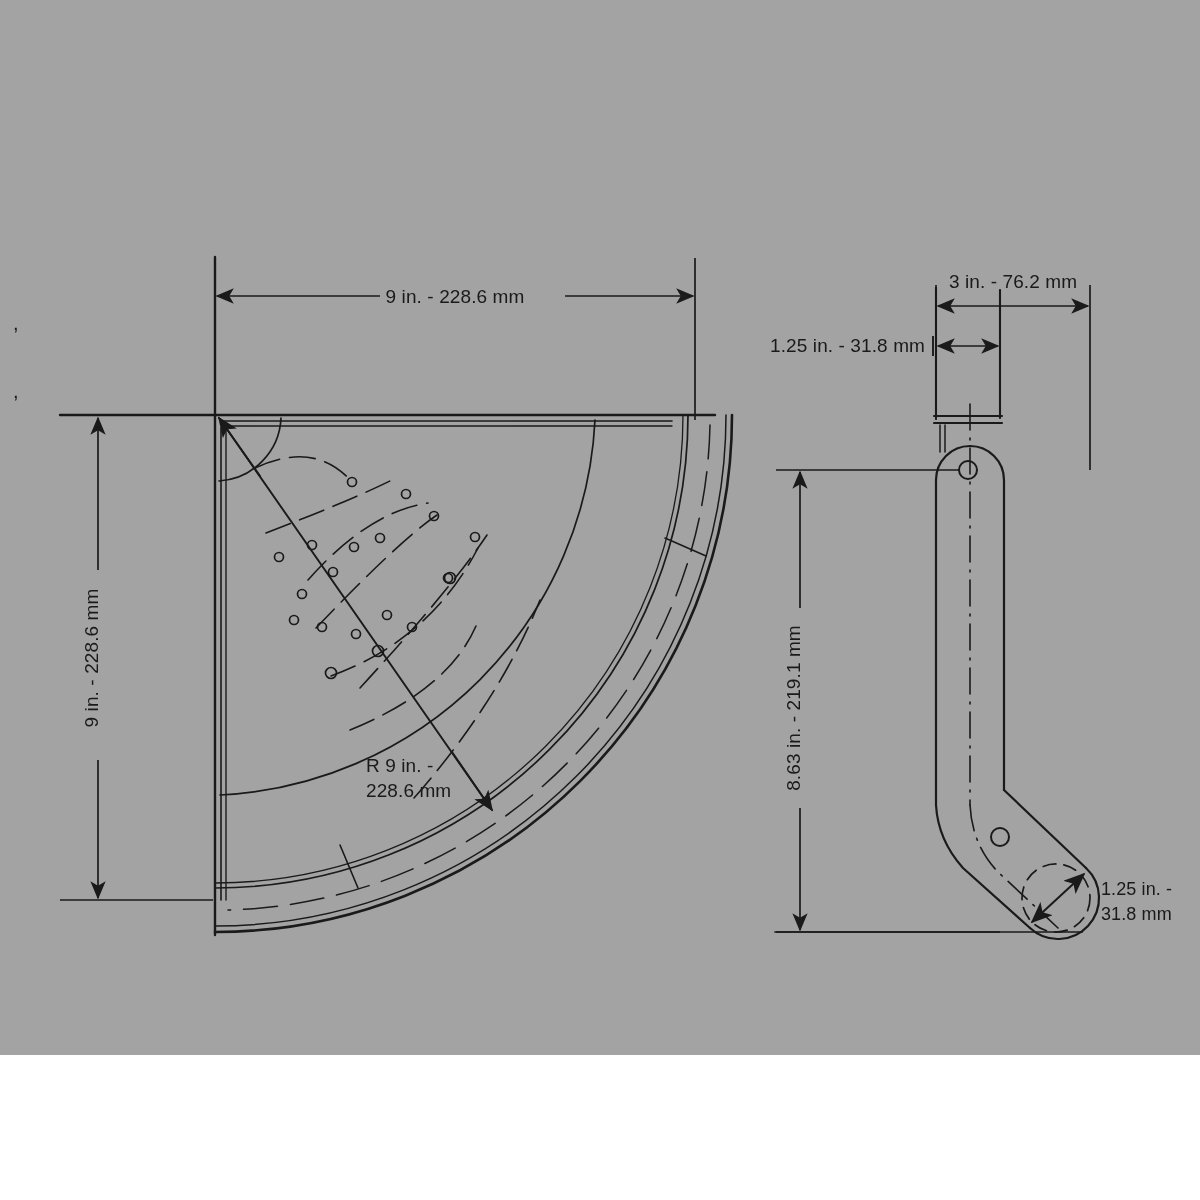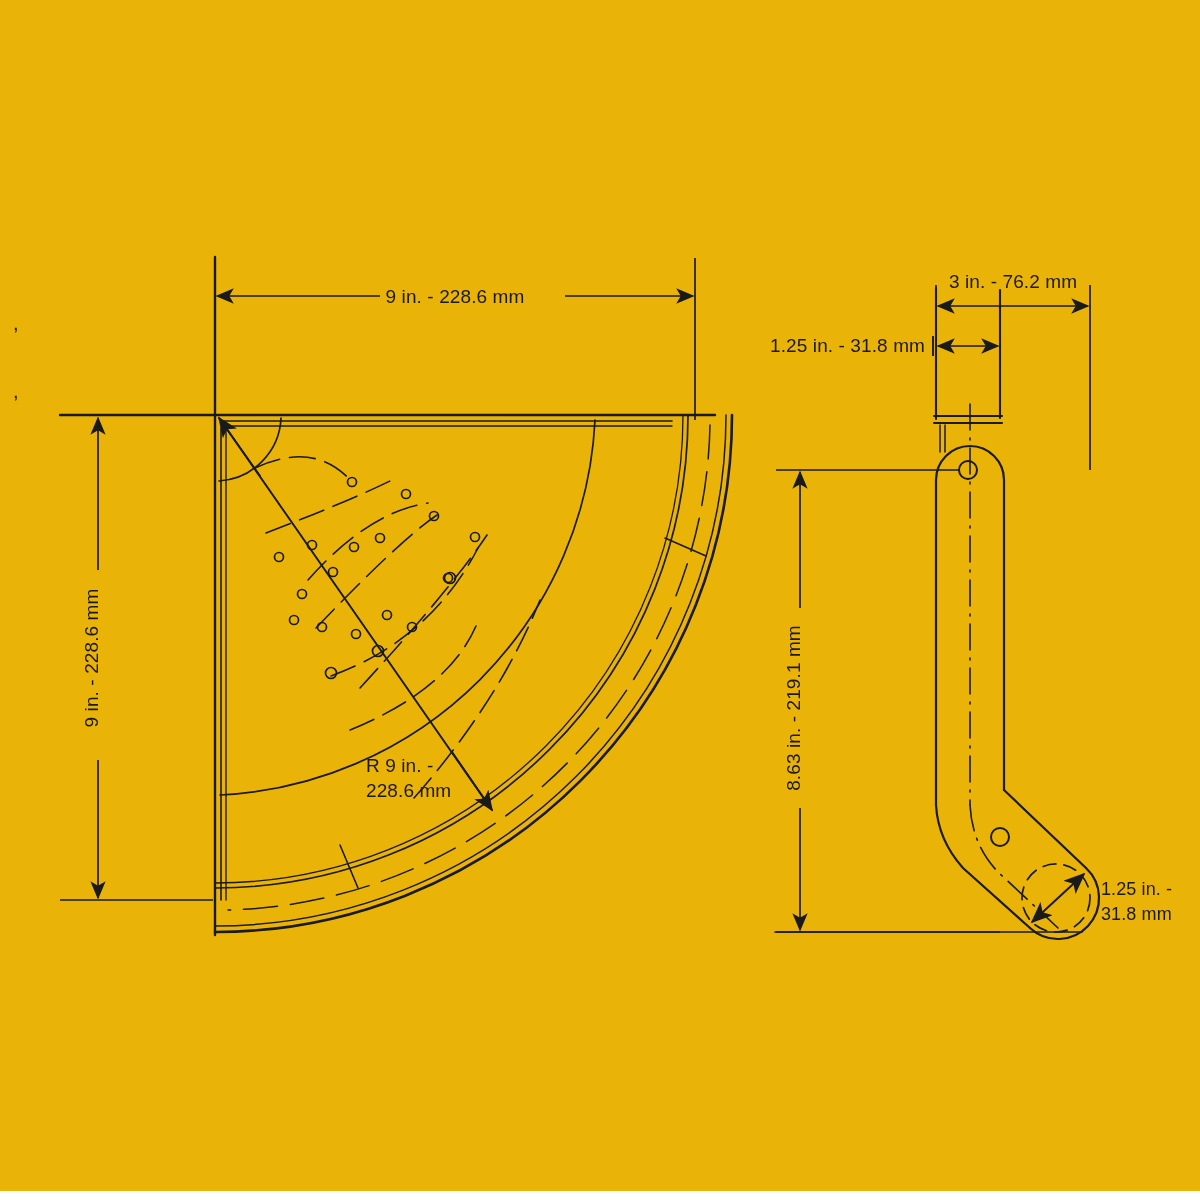--- a/index.html
+++ b/index.html
@@ -2,21 +2,21 @@
 <html><head>
 <meta charset="utf-8">
 <title>Technical Drawing</title>
 <style>
   html,body{margin:0;padding:0;background:#ffffff;}
   body{
     width:1200px;height:1200px;overflow:hidden;
     font-family:"Liberation Sans",sans-serif;
     color:#1a1a1a;
   }
-  #sheet{position:relative;width:1200px;height:1191px;background:#eab308;}
+  #sheet{position:relative;width:1200px;height:1055px;background:#a3a3a3;}
   svg.drawing{position:absolute;left:0;top:0;width:1200px;height:1200px;}
   .dimtext{
     font-family:"Liberation Sans",sans-serif;
     font-size:19px;
     fill:#1a1a1a;
     letter-spacing:0.1px;
   }
   .dimtext.small{font-size:18px;}
   .stray{font-size:20px;fill:#1a1a1a;}
 </style>

